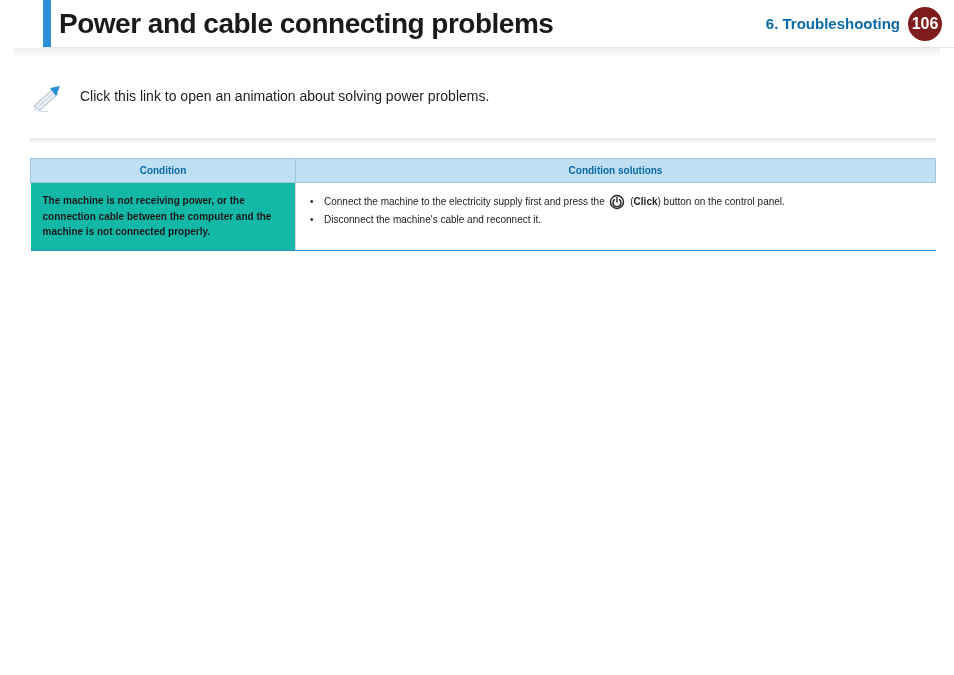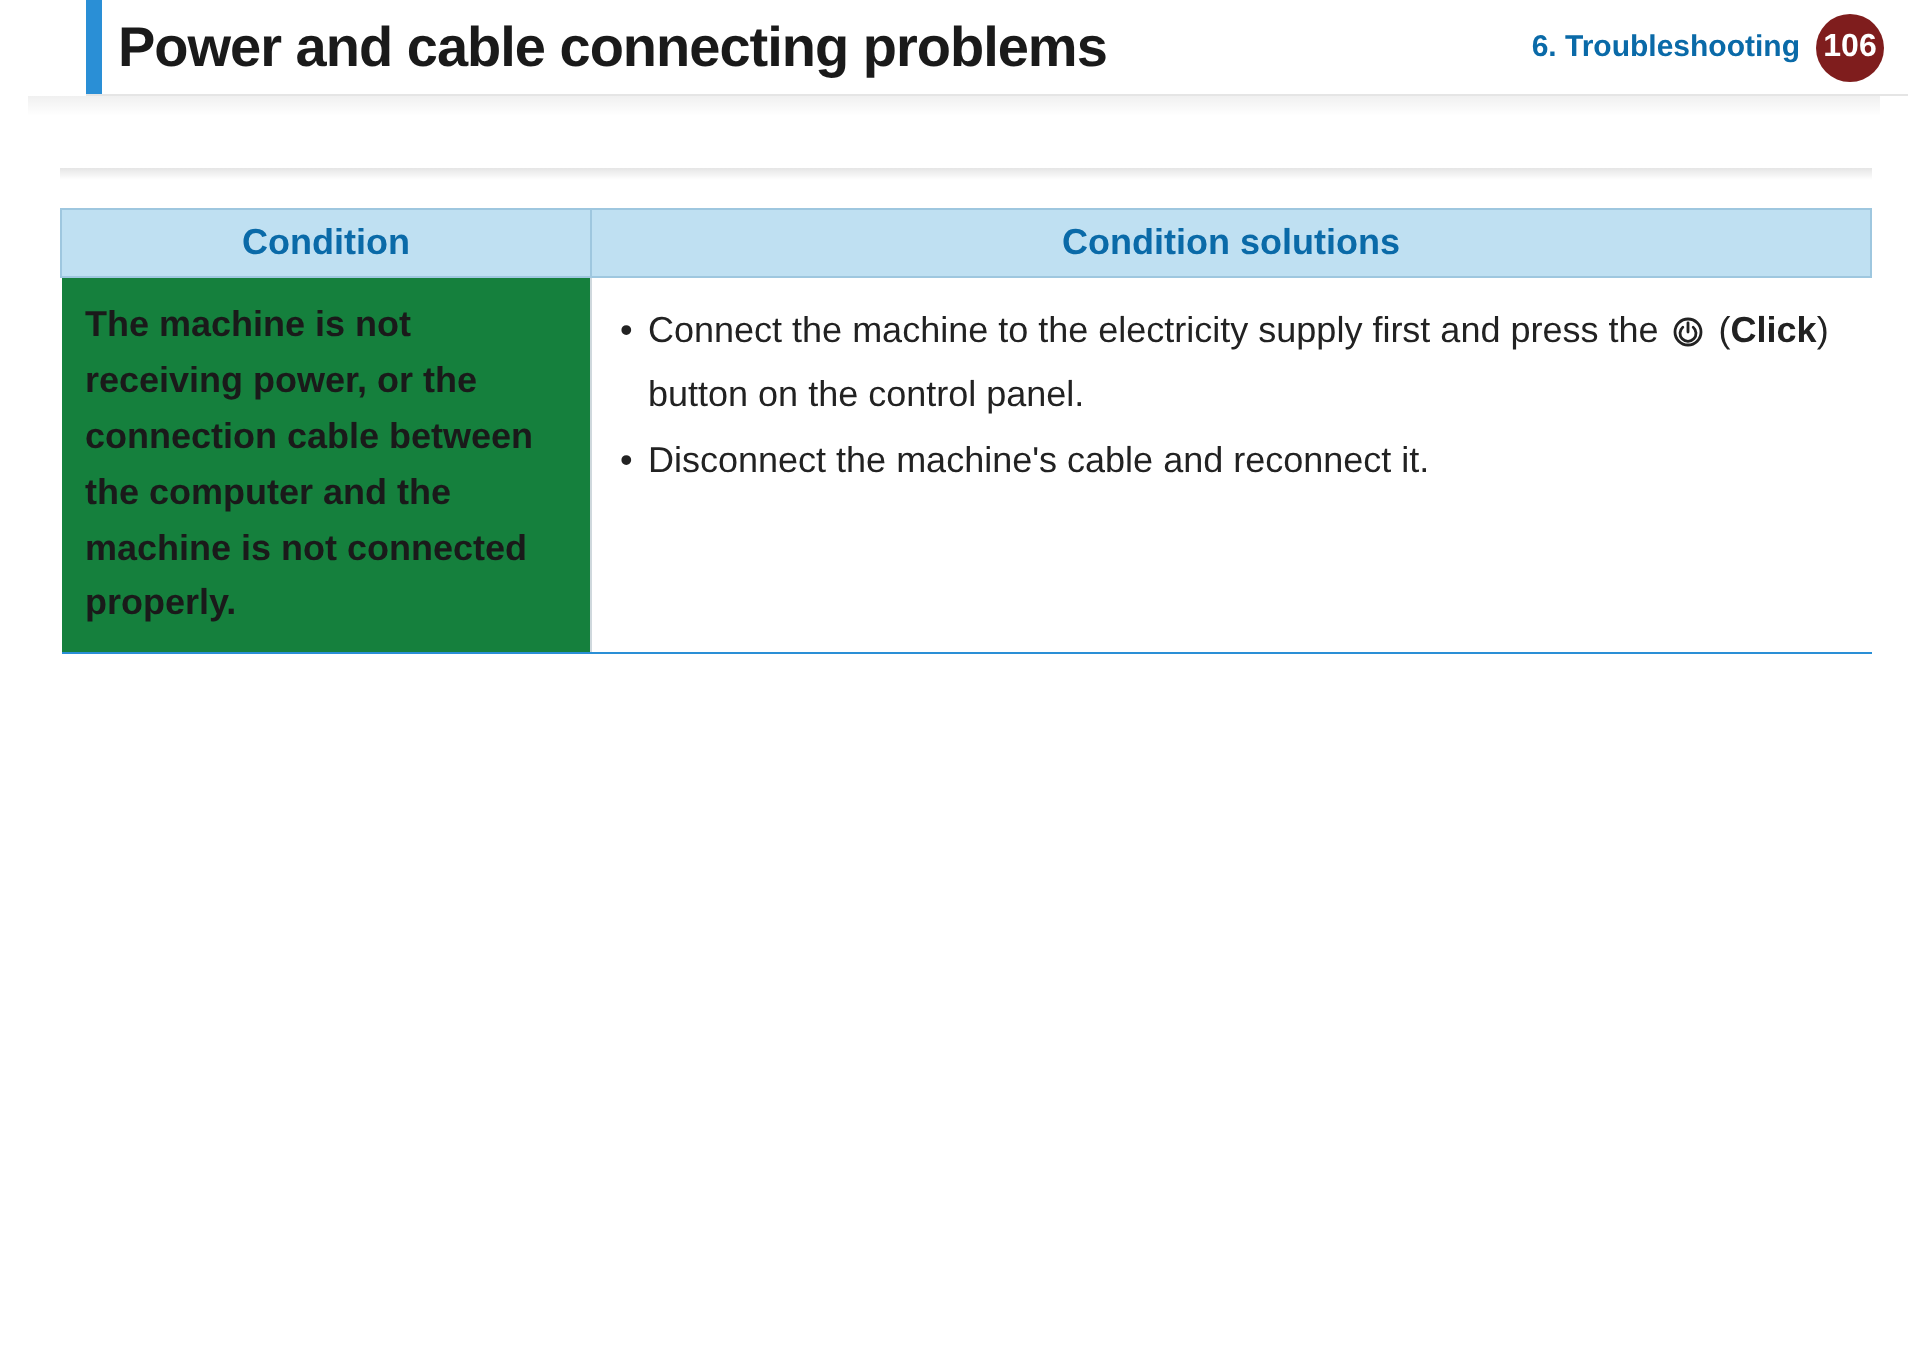--- a/index.html
+++ b/index.html
@@ -73,38 +73,38 @@
     cursor: pointer;
   }
   .divider {
     height: 6px;
     background: linear-gradient(to bottom, rgba(0,0,0,0.10), rgba(0,0,0,0));
     margin: 0 0 14px 0;
   }
   table.trouble {
     width: 100%;
     border-collapse: collapse;
-    font-size: 18px;
+    font-size: 10px;
   }
   table.trouble th {
     background: #bfe0f2;
     color: #0a6aa8;
     font-weight: 700;
     text-align: center;
     padding: 6px 8px;
     border: 1px solid #9ec7df;
   }
   table.trouble td {
     border-bottom: 1px solid #2a8fd6;
     border-right: 1px solid #cfd8dd;
     padding: 10px 12px;
     vertical-align: top;
   }
   table.trouble td:first-child {
-    background: #15803d;
+    background: #14b8a6;
     font-weight: 700;
     color: #1a1a1a;
     width: 265px;
     line-height: 1.55;
     border-left: none;
   }
   table.trouble td:last-child { border-right: none; }
   ul.sol {
     list-style: none;
     padding: 0;
@@ -139,20 +139,34 @@
   <h1 class="page-title">Power and cable connecting problems</h1>
   <span class="breadcrumb-section">6.  Troubleshooting</span>
   <div class="page-badge">
     <span>106</span>
   </div>
 </div>
 <div class="shadow-strip"></div>
 
 <div class="content">
 
+  <div class="note-row">
+    <span class="note-icon">
+      <svg width="34" height="30" viewBox="0 0 34 30">
+        <g>
+          <path d="M4 22 L22 6 L28 10 L10 26 Z" fill="#e8eef3" stroke="#9bb7cc" stroke-width="1"></path>
+          <path d="M6 20 L22 6" stroke="#b9cedd" stroke-width="1"></path>
+          <path d="M9 22 L25 8" stroke="#b9cedd" stroke-width="1"></path>
+          <path d="M20 4 L30 2 L26 12 Z" fill="#2a8fd6"></path>
+          <path d="M3 24 Q10 29 18 27" fill="none" stroke="#c8d6e0" stroke-width="1"></path>
+        </g>
+      </svg>
+    </span>
+    <span class="note-text">Click this link to open an animation about solving power problems.</span>
+  </div>
 
   <div class="divider"></div>
 
   <table class="trouble">
     <thead>
       <tr>
         <th>Condition</th>
         <th>Condition solutions</th>
       </tr>
     </thead>

